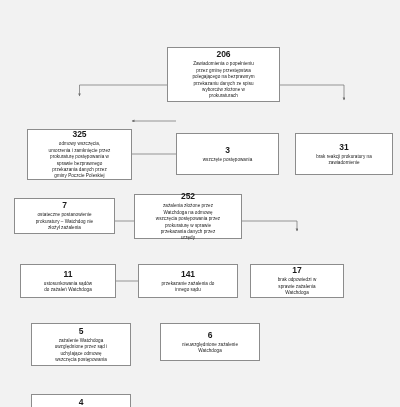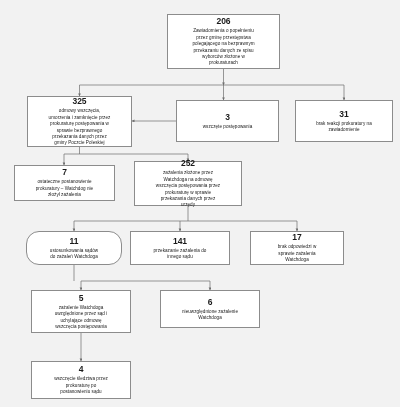--- a/index.html
+++ b/index.html
@@ -17,41 +17,42 @@
     background:#ffffff;
     border:1px solid #8c8c8c;
     box-sizing:border-box;
     display:flex;
     flex-direction:column;
     align-items:center;
     justify-content:center;
     text-align:center;
     padding:3px 20px;
     color:#1a1a1a;
+    margin-top:33px;
   }
   .node .num{
     font-weight:bold;
     font-size:8.5px;
     line-height:11px;
     margin-bottom:1px;
   }
   .node .lbl{
     font-size:4.6px;
     line-height:6.4px;
     letter-spacing:.01em;
   }
   
   #n206{left:167px;top:14px;width:113px;height:55px;}
   #n175{left:27px;top:96px;width:105px;height:51px;}
   #n3  {left:176px;top:100px;width:103px;height:42px;}
   #n31 {left:295px;top:100px;width:98px;height:42px;}
   #n7  {left:14px;top:165px;width:101px;height:36px;}
   #n168{left:134px;top:161px;width:108px;height:45px;}
-  #n11 {left:26px;top:231px;width:96px;height:34px;border-radius:13px;}
-  #n141{left:130px;top:231px;width:100px;height:34px;}
+  #n11 {left:20px;top:231px;width:96px;height:34px;}
+  #n141{left:138px;top:231px;width:100px;height:34px;}
   #n16 {left:250px;top:231px;width:94px;height:34px;}
   #n5  {left:31px;top:290px;width:100px;height:43px;}
   #n6  {left:160px;top:290px;width:100px;height:38px;}
   #n4  {left:31px;top:361px;width:100px;height:38px;}
 </style>
 </head>
 <body>
 
 <div id="canvas">
 

